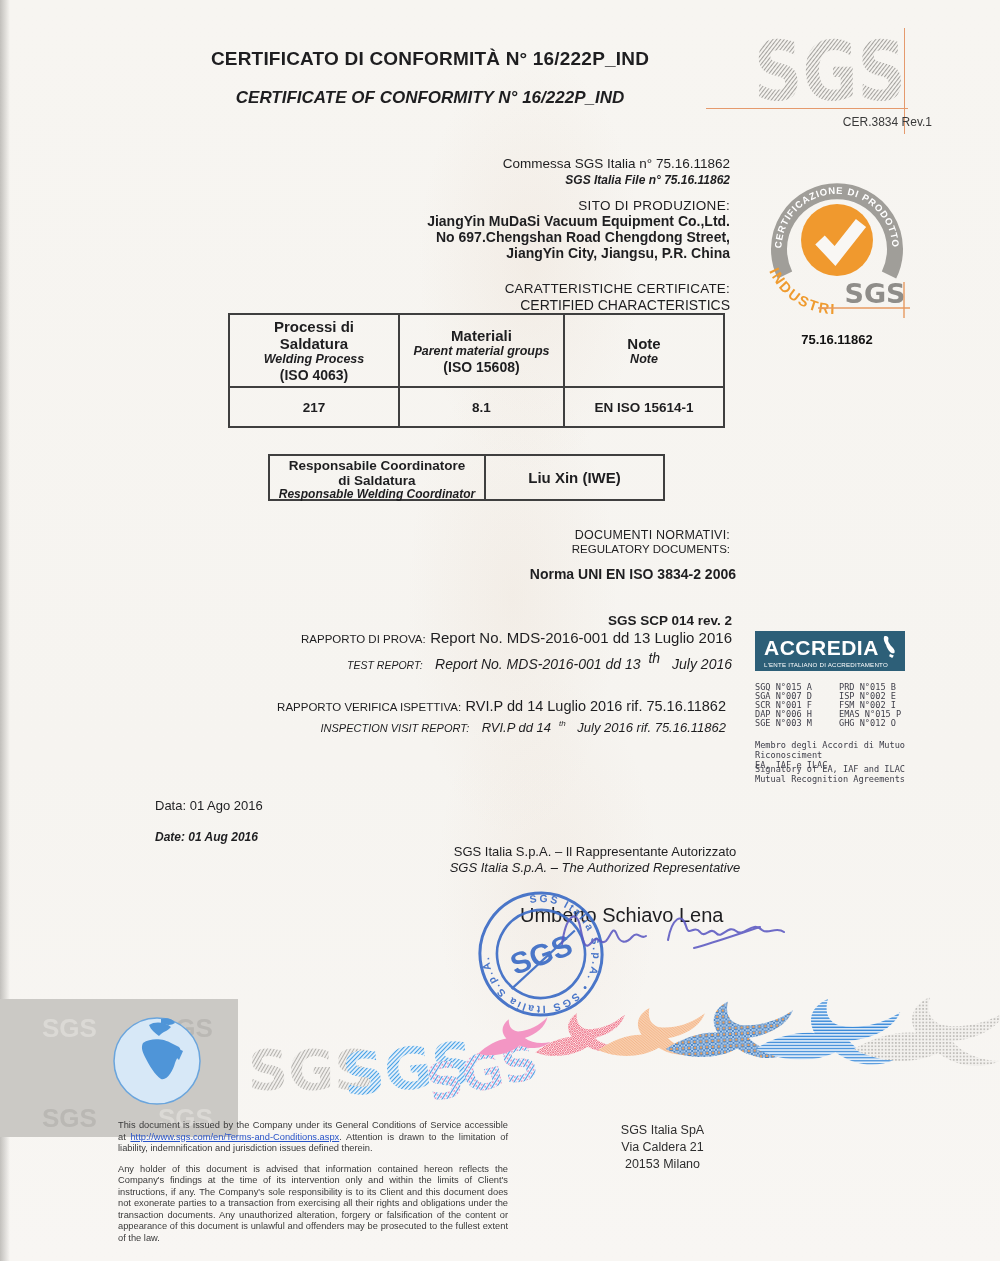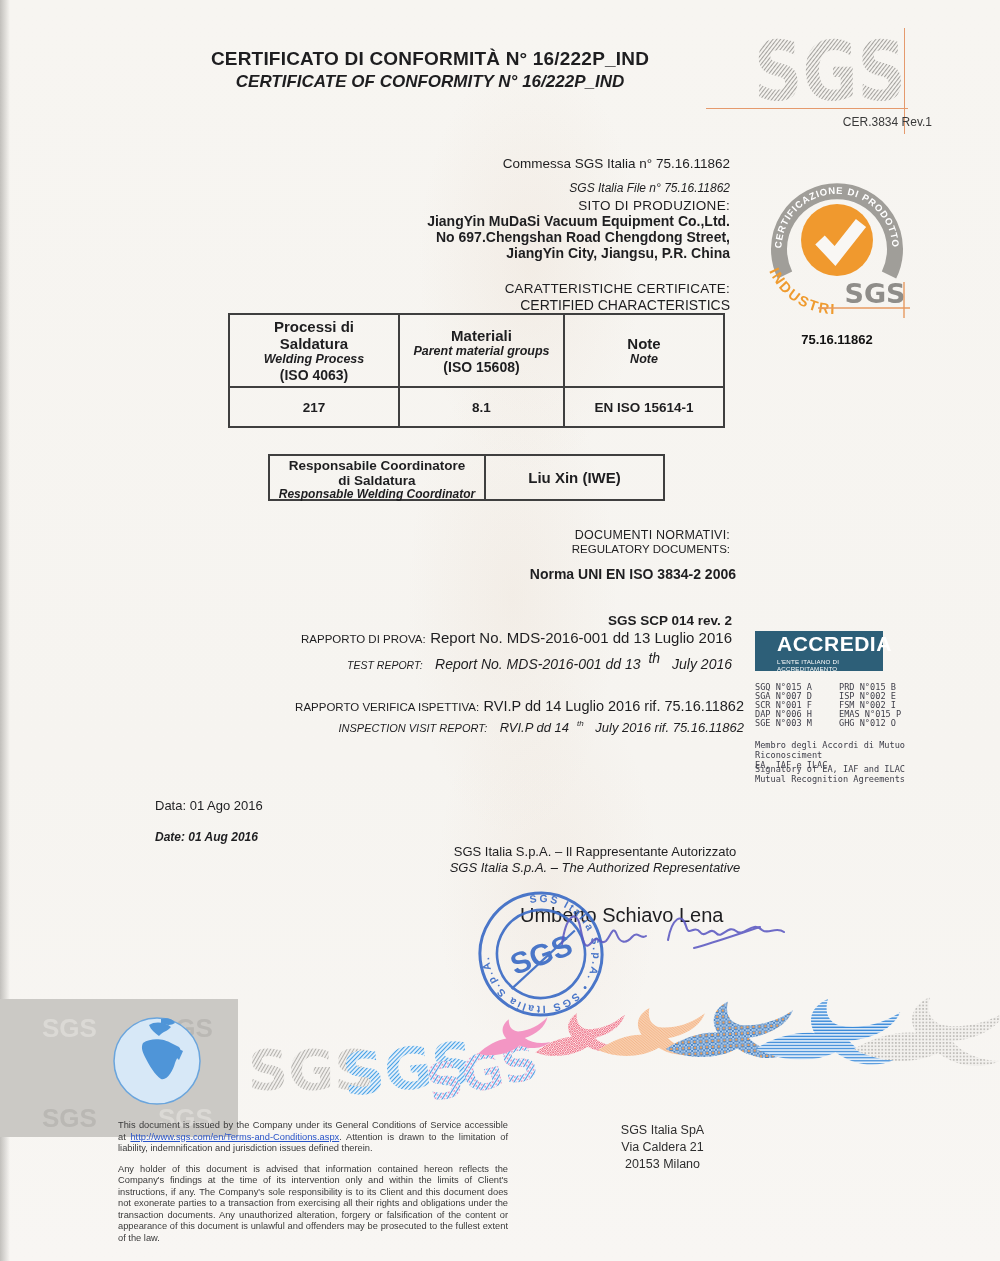--- a/index.html
+++ b/index.html
@@ -14,31 +14,31 @@
     background: linear-gradient(90deg, rgba(150,148,144,.55), rgba(150,148,144,0)); }
   .paper-wm { left:355px; top:70px; width:350px; height:960px; pointer-events:none;
     background:
       radial-gradient(ellipse 160px 300px at 50% 20%, rgba(216,186,160,.14), transparent 70%),
       radial-gradient(ellipse 150px 340px at 45% 55%, rgba(216,186,160,.12), transparent 70%),
       radial-gradient(ellipse 160px 300px at 55% 85%, rgba(216,186,160,.12), transparent 70%);
   }
   
   .title-block { top:48px; left:140px; width:580px; text-align:center; }
   .title-it { font-size:19px; font-weight:bold; letter-spacing:.2px; }
-  .title-en { font-size:17px; font-weight:bold; font-style:italic; margin-top:2px; }
+  .title-en { font-size:17px; font-weight:bold; font-style:italic; margin-top:18px; }
   
   .logo-svg { top:24px; left:750px; }
   .cer-ref { top:115px; left:810px; width:122px; text-align:right; font-size:12px; color:#3a3a3a; }
   .oline-h { top:108px; left:706px; width:202px; height:1px; background:#e59a6d; }
   .oline-v { top:28px; left:904px; width:1px; height:106px; background:#e59a6d; }
   
   .r { right:270px; text-align:right; width:520px; }
   .commessa { top:156px; }
   .commessa .l1 { font-size:13.5px; }
-  .commessa .l2 { font-size:12px; font-weight:normal; font-style:italic; margin-top:10px; }
+  .commessa .l2 { font-size:12px; font-weight:bold; font-style:italic; margin-top:2px; }
   .sito { top:198px; }
   .sito .lab { font-size:13.5px; letter-spacing:.3px; }
   .sito .b { font-size:14px; font-weight:bold; line-height:16px; }
   .caratt { top:281px; }
   .caratt .l1 { font-size:13.5px; letter-spacing:.2px; }
   .caratt .l2 { font-size:14px; margin-top:1px; }
   
   .badge-wrap { top:168px; left:760px; width:154px; text-align:center; }
   .badge-num { font-size:13px; font-weight:bold; margin-top:2px; color:#111; }
   
@@ -55,30 +55,30 @@
   .t2-left .i { font-size:12px; font-weight:bold; font-style:italic; line-height:13.5px; }
   .t2-right { flex:1; display:flex; align-items:center; justify-content:center;
               font-size:15px; font-weight:bold; }
   
   .docnorm { top:528px; }
   .docnorm .l1 { font-size:12.5px; letter-spacing:.2px; }
   .docnorm .l2 { font-size:11.5px; margin-top:1px; }
   .norma { top:566px; right:264px; font-size:14px; font-weight:bold; }
   .scp { top:613px; right:268px; font-size:13.5px; font-weight:bold; }
   .report1 { top:629px; right:268px; }
-  .report2 { top:697px; right:256px; }
+  .report2 { top:697px; right:274px; }
   .rep-lab { font-size:11.5px; }
   .rep-val { font-size:15px; }
   .rep-lab-en { font-size:10.5px; font-style:italic; }
   .rep-val-en { font-size:14px; font-style:italic;margin-left:8px; }
   .rep-line + .rep-line { margin-top:3px; }
   sup { font-size:60%; }
   
-  .acc-banner { top:631px; left:755px; width:128px; height:40px; background:#2d5f78;
-    display:flex; flex-direction:column; justify-content:center; padding:2px 22px; }
+  .acc-banner { top:631px; left:755px; width:150px; height:40px; background:#2d5f78;
+    display:flex; flex-direction:column; justify-content:center; padding:2px 9px; }
   .acc-row { display:flex; align-items:center; justify-content:space-between; }
   .acc-name { color:#fff; font-weight:bold; font-size:21px; letter-spacing:.5px; line-height:21px; }
   .acc-tag { color:#fff; font-size:6.2px; letter-spacing:.2px; margin-top:1px; }
   .acc-codes { top:683px; left:755px; width:175px; display:flex;
     font-family:"DejaVu Sans Mono", monospace; font-size:8.6px; line-height:8.6px; color:#3d3d48; }
   .acc-codes .col { width:84px; }
   .acc-codes .col+.col { width:auto; }
   .acc-codes div { margin-bottom:0.5px; }
   .acc-small { left:755px; width:220px; font-family:"DejaVu Sans Mono", monospace;
     font-size:8.6px; line-height:10px; color:#3d3d48; }

